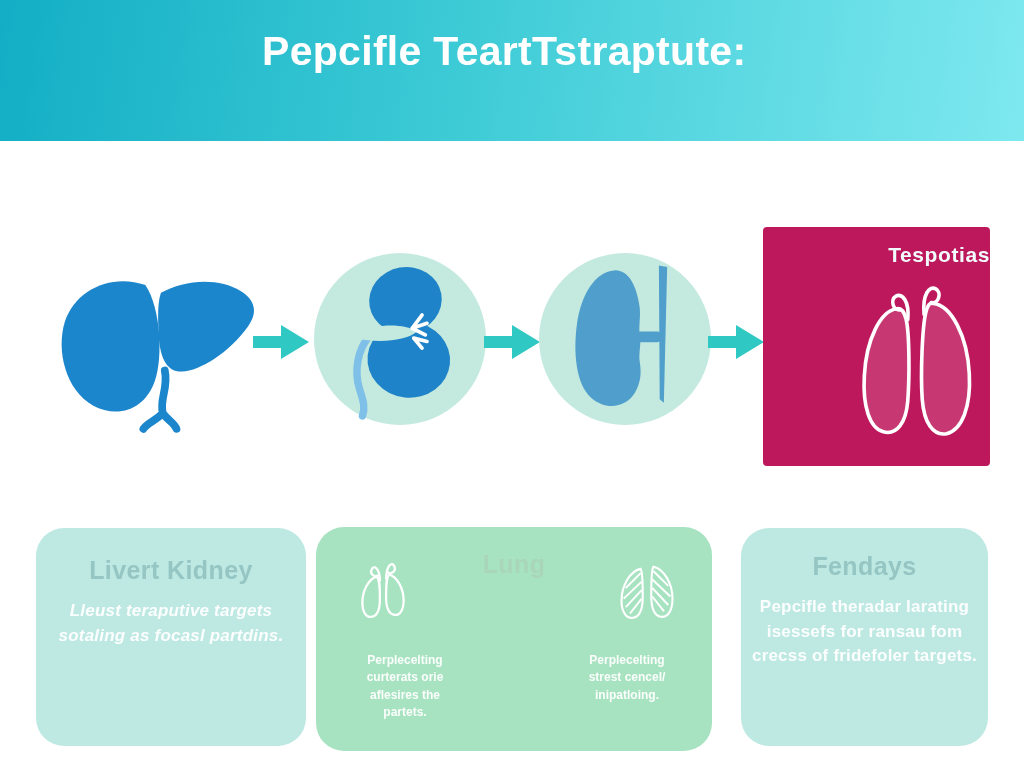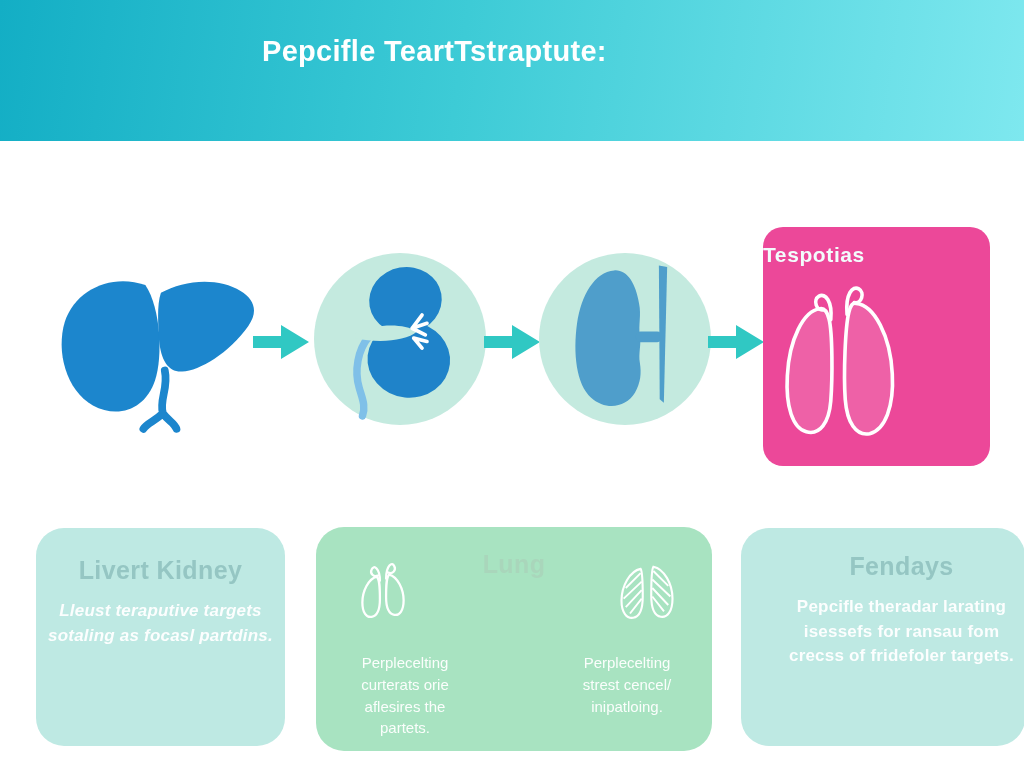--- a/index.html
+++ b/index.html
@@ -3,42 +3,42 @@
 <meta charset="utf-8">
 <style>
   html,body{margin:0;padding:0;background:#fff;}
   .canvas{position:relative;width:1024px;height:768px;background:#ffffff;overflow:hidden;
           font-family:"Liberation Sans",sans-serif;}
 
   
   .header{position:absolute;left:0;top:0;width:1024px;height:141px;
           background:linear-gradient(98deg,#13AEC5 0%,#3DCBD6 45%,#7EE8EF 100%);}
   .header .title{position:absolute;left:262px;top:28px;color:#ffffff;font-weight:bold;
-                 font-size:29px;line-height:46px;letter-spacing:0.3px;}
+                 font-size:41px;line-height:46px;letter-spacing:0.3px;}
 
   
   .flow-item{position:absolute;}
   .circle{position:absolute;width:172px;height:172px;border-radius:50%;background:#C4EADF;
           display:flex;align-items:center;justify-content:center;}
   .arrow{position:absolute;width:56px;height:38px;}
-  .target-card{position:absolute;left:763px;top:227px;width:227px;height:239px;border-radius:20px;
-               background:#ec4899;display:flex;flex-direction:column;align-items:flex-start;}
+  .target-card{position:absolute;left:763px;top:227px;width:227px;height:239px;border-radius:4px;
+               background:#be185d;display:flex;flex-direction:column;align-items:flex-end;}
   .target-card .label{margin-top:16px;color:#F2FCFC;font-size:21px;font-weight:bold;letter-spacing:0.6px;}
 
   
   .card{position:absolute;top:528px;border-radius:28px;}
   .card.mint{background:#BEE9E3;}
   .card.green{background:#A8E3C1;top:527px;}
   .card h3{margin:0;text-align:center;font-size:25px;font-weight:bold;letter-spacing:0.4px;}
   .card .mint-title{color:#95C6C3;}
   .card .green-title{color:#A9D6BB;}
   .card .body{white-space:pre-line;text-align:center;color:rgba(255,255,255,0.95);
               font-size:17px;line-height:1.45;font-weight:bold;letter-spacing:0.2px;}
   .note{position:absolute;white-space:pre-line;text-align:center;color:rgba(255,255,255,0.95);
-        font-size:15px;line-height:1.45;font-weight:normal;width:150px;}
+        font-size:12px;line-height:1.45;font-weight:bold;width:150px;}
   .mini-icon{position:absolute;}
 </style>
 </head>
 <body>
 
 <div class="canvas">
 
   <div class="header">
     <div class="title">
       <div>Pepcifle TeartTstraptute:</div>
@@ -86,21 +86,21 @@
   <div class="target-card">
     <div class="label">Tespotias</div>
     <svg width="150" height="190" viewBox="0 0 160 210" style="margin-top:2px;">
       <path d="M60,44 C42,46 26,78 24,118 C22,152 30,176 45,180 C60,184 70,170 72,146 C74,120 74,70 70,55 C68,47 65,43 60,44 Z" fill="rgba(255,255,255,0.14)" stroke="#ffffff" stroke-width="4"></path>
       <path d="M100,38 C120,40 138,74 140,116 C142,152 132,178 115,182 C100,185 90,170 88,144 C86,116 88,64 92,48 C94,40 96,37 100,38 Z" fill="rgba(255,255,255,0.14)" stroke="#ffffff" stroke-width="4"></path>
       <path d="M72,56 C74,36 66,26 59,30 C52,34 56,47 64,45" fill="none" stroke="#ffffff" stroke-width="4" stroke-linecap="round"></path>
       <path d="M90,50 C88,28 96,18 103,22 C110,26 106,39 98,37" fill="none" stroke="#ffffff" stroke-width="4" stroke-linecap="round"></path>
     </svg>
   </div>
 
-  <div class="card mint" style="left:36px;width:249px;height:218px;">
+  <div class="card mint" style="left:36px;width:270px;height:218px;">
     <h3 class="mint-title" style="margin-top:28px;">Livert Kidney</h3>
     <div class="body" style="margin:14px auto 0;width:230px;font-style:italic;">Lleust teraputive targets
 sotaling as focasl partdins.</div>
   </div>
 
   <div class="card green" style="left:316px;width:396px;height:224px;">
     <h3 class="green-title" style="margin-top:23px;">Lung</h3>
 
     <svg class="mini-icon" style="left:36px;top:29px;" width="62" height="66" viewBox="0 0 60 64">
       <path d="M24,20 C16,22 10,34 10,45 C10,55 14,60 19,59 C25,58 27,50 27,42 C27,31 27,23 24,20 Z" fill="none" stroke="#ffffff" stroke-width="2.2"></path>
@@ -118,20 +118,20 @@
 
     <div class="note" style="left:14px;top:125px;">Perplecelting
 curterats orie
 aflesires the
 partets.</div>
     <div class="note" style="left:236px;top:125px;">Perplecelting
 strest cencel/
 inipatloing.</div>
   </div>
 
-  <div class="card mint" style="left:741px;width:247px;height:218px;padding-left:37px;">
+  <div class="card mint" style="left:741px;width:247px;height:218px;">
     <h3 class="mint-title" style="margin-top:24px;">Fendays</h3>
     <div class="body" style="margin:14px auto 0;width:238px;">Pepcifle theradar larating
 isessefs for ransau fom
 crecss of fridefoler targets.</div>
   </div>
 
 </div>
 
 </body></html>

